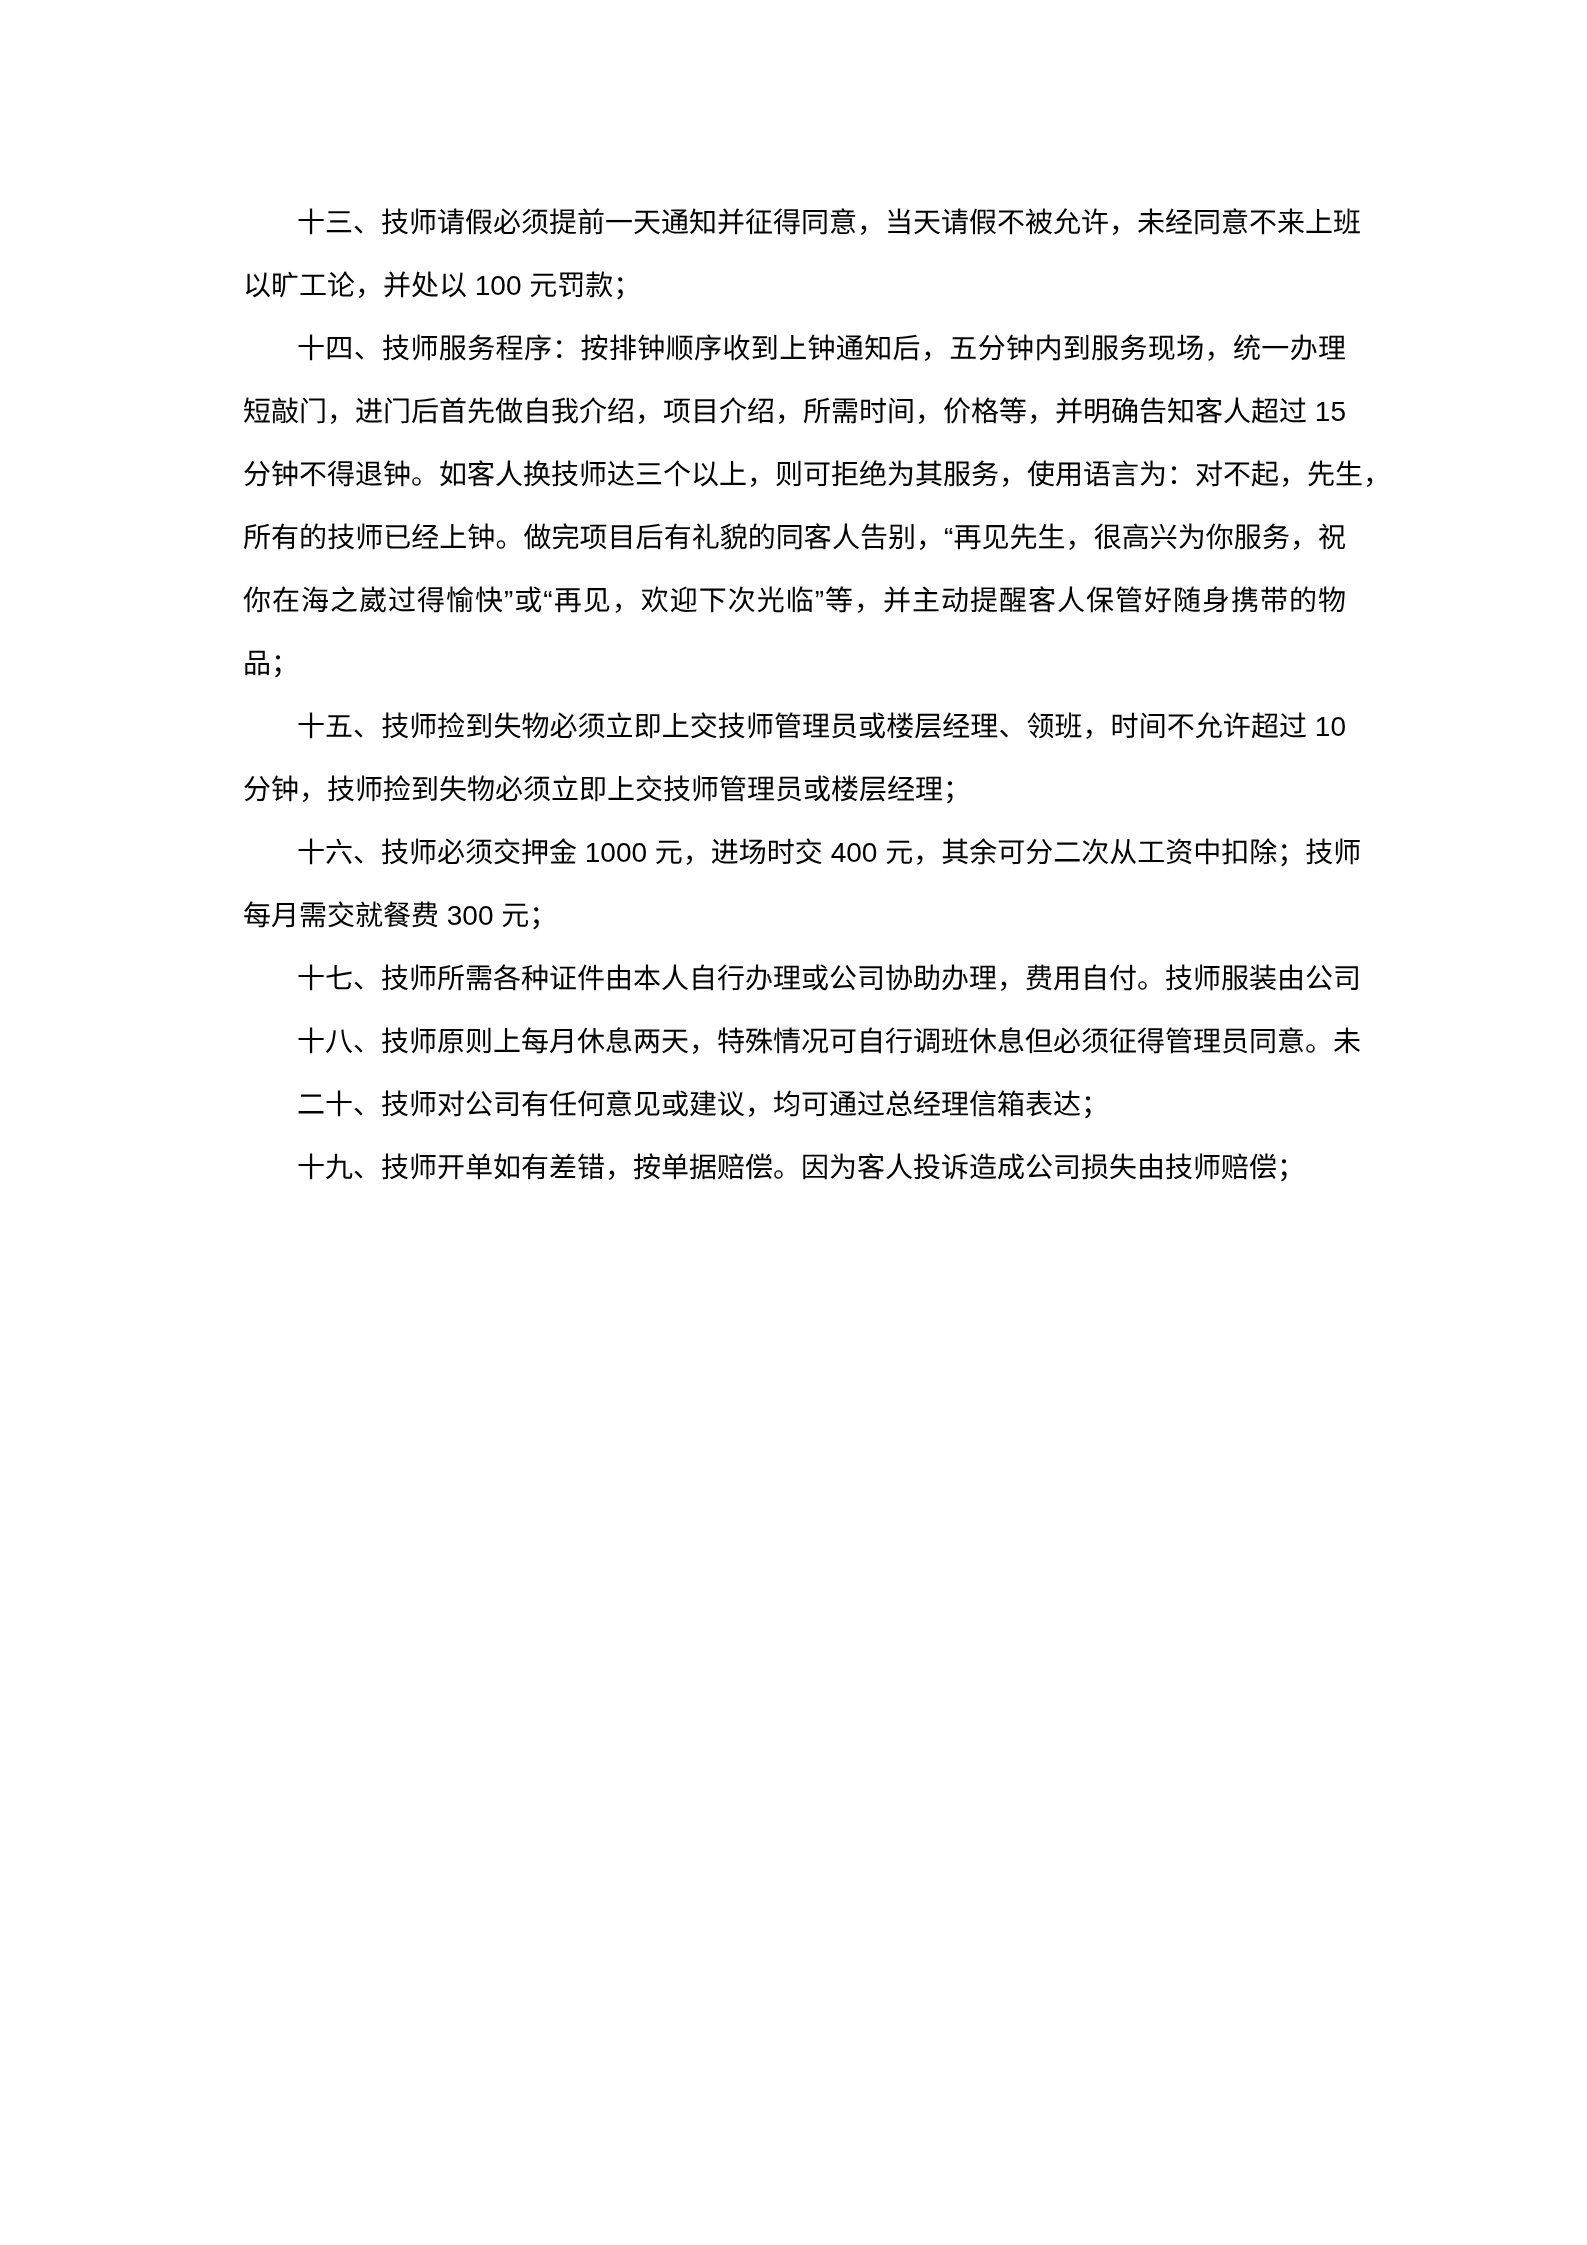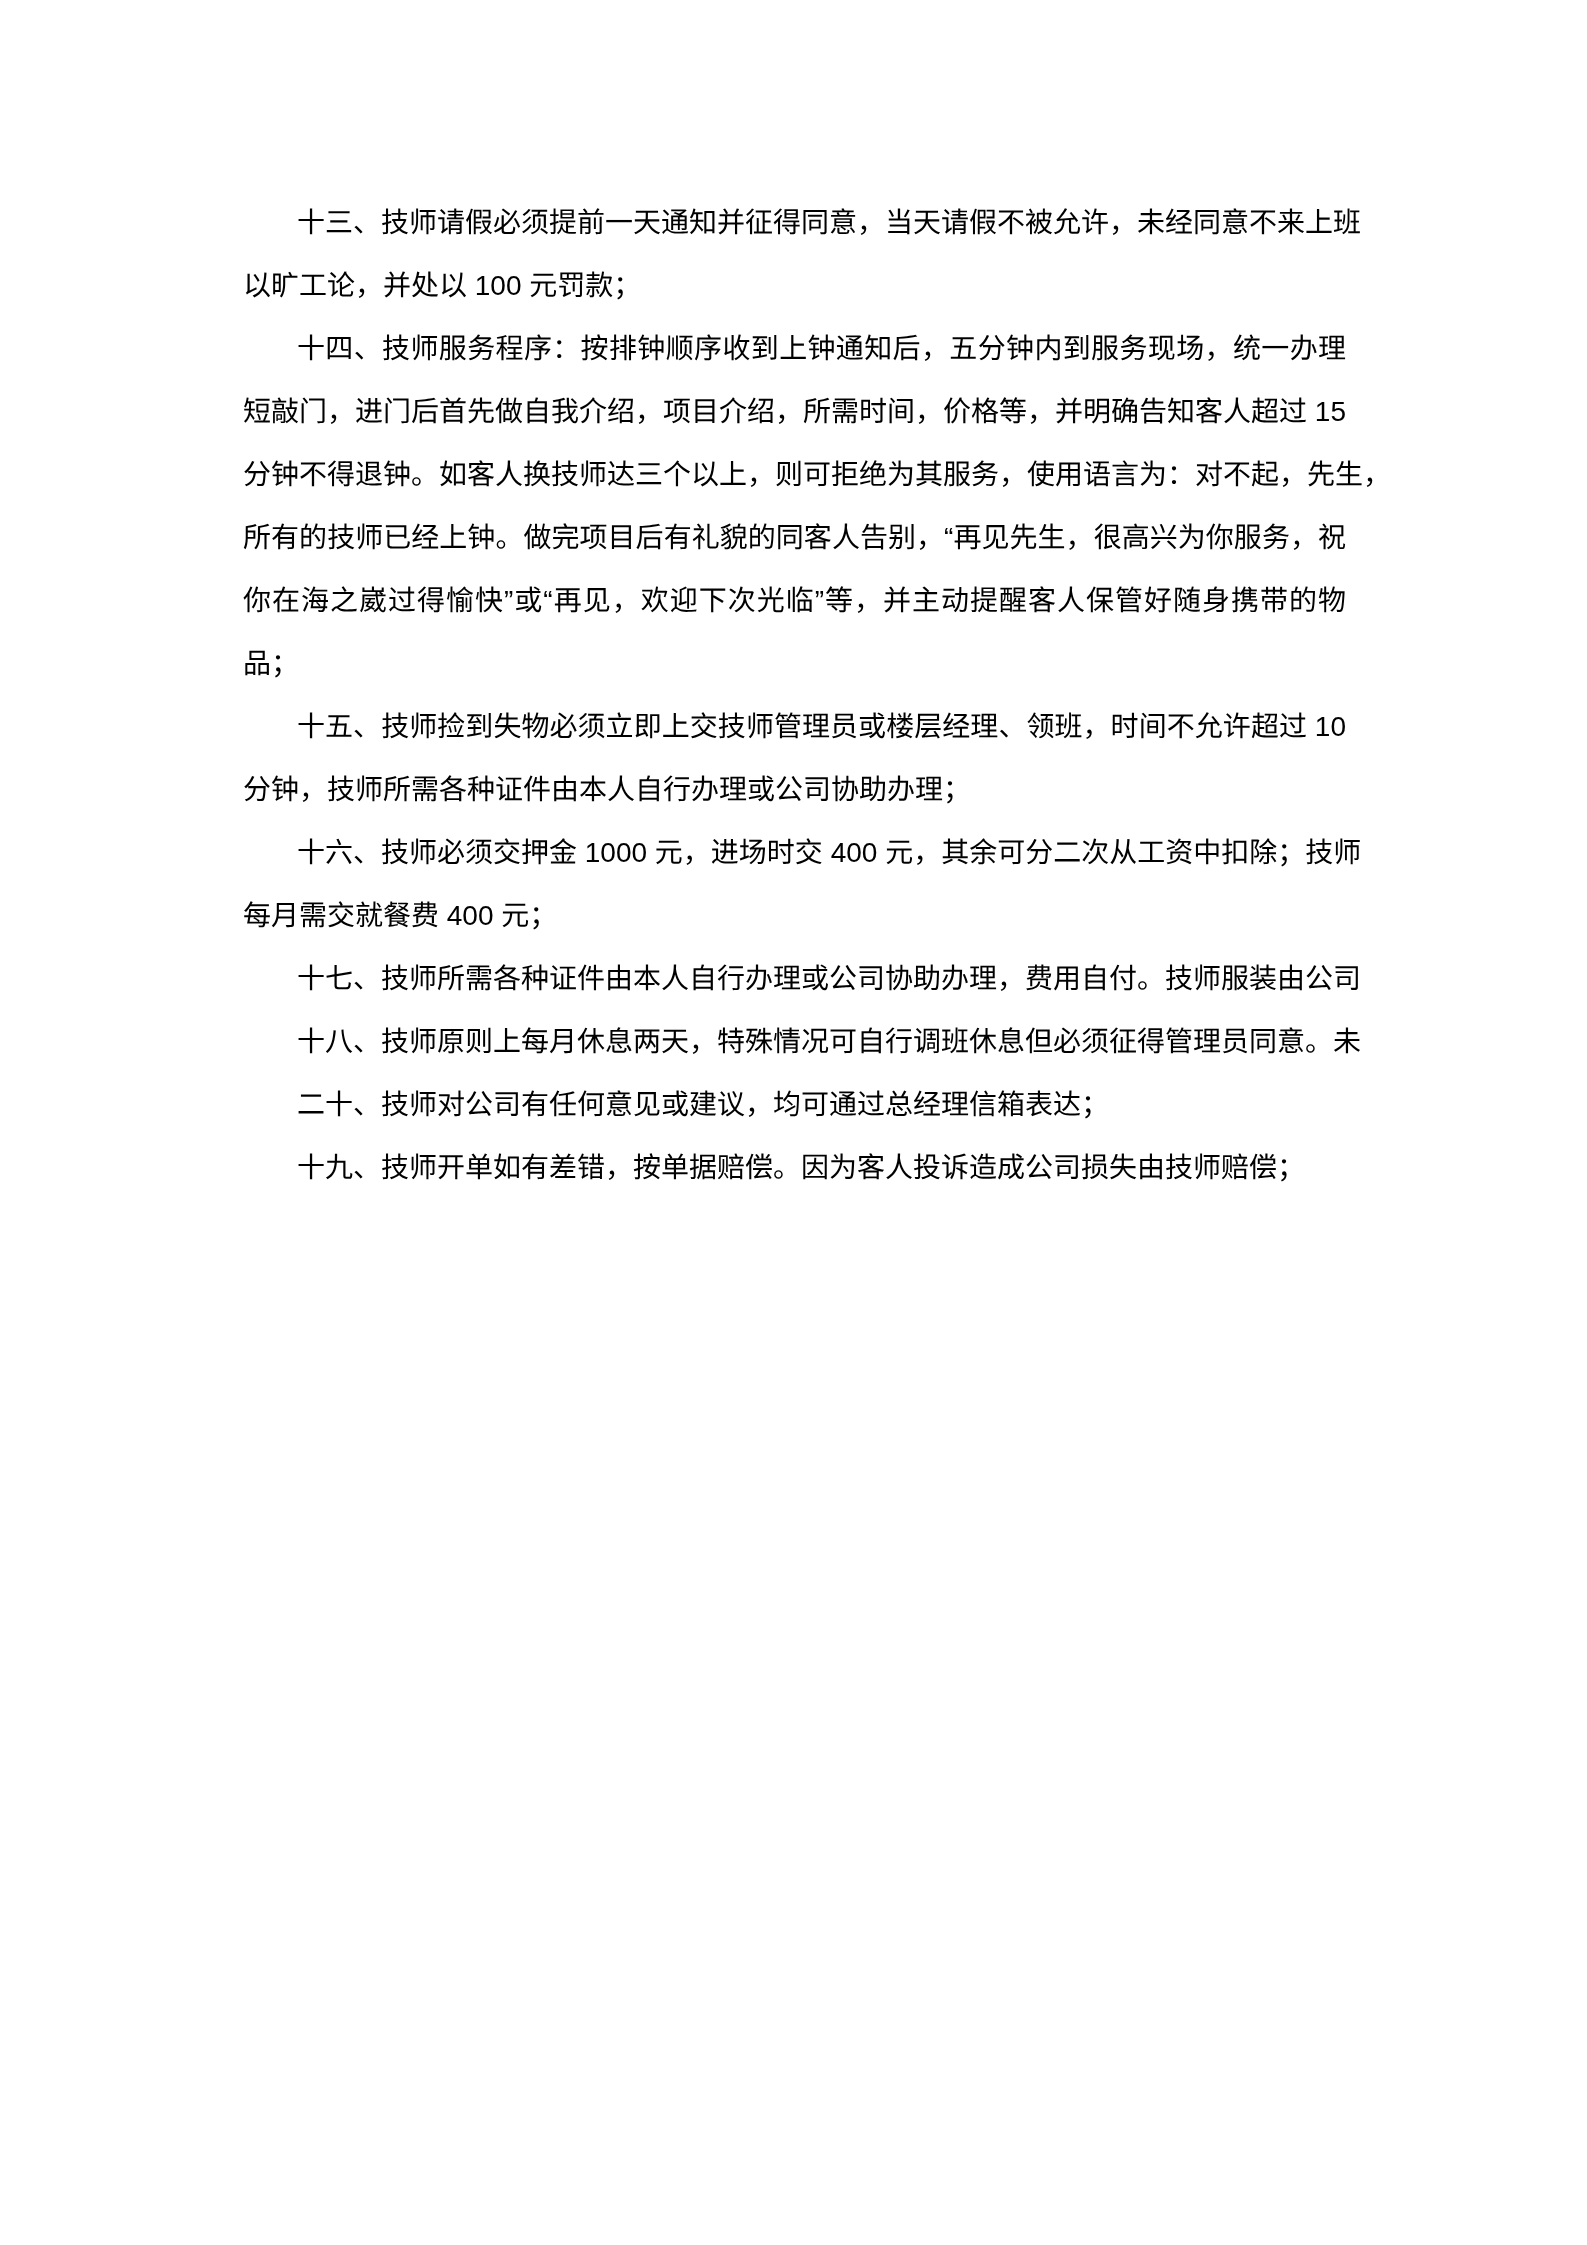--- a/index.html
+++ b/index.html
@@ -60,26 +60,26 @@
       <div class="line first full">十四、技师服务程序：按排钟顺序收到上钟通知后，五分钟内到服务现场，统一办理</div>
       <div class="line full">短敲门，进门后首先做自我介绍，项目介绍，所需时间，价格等，并明确告知客人超过 15</div>
       <div class="line full">分钟不得退钟。如客人换技师达三个以上，则可拒绝为其服务，使用语言为：对不起，先生，</div>
       <div class="line full">所有的技师已经上钟。做完项目后有礼貌的同客人告别，“再见先生，很高兴为你服务，祝</div>
       <div class="line full">你在海之崴过得愉快”或“再见，欢迎下次光临”等，并主动提醒客人保管好随身携带的物</div>
       <div class="line short">品；</div>
     </div>
 
     <div class="paragraph">
       <div class="line first full">十五、技师捡到失物必须立即上交技师管理员或楼层经理、领班，时间不允许超过 10</div>
-      <div class="line short">分钟，技师所需各种证件由本人自行办理或公司协助办理；</div>
+      <div class="line short">分钟，技师捡到失物必须立即上交技师管理员或楼层经理；</div>
     </div>
 
     <div class="paragraph">
       <div class="line first full">十六、技师必须交押金 1000 元，进场时交 400 元，其余可分二次从工资中扣除；技师</div>
-      <div class="line short">每月需交就餐费 400 元；</div>
+      <div class="line short">每月需交就餐费 300 元；</div>
     </div>
 
     <div class="paragraph">
       <div class="line first full">十七、技师所需各种证件由本人自行办理或公司协助办理，费用自付。技师服装由公司</div>
     </div>
 
     <div class="paragraph">
       <div class="line first full">十八、技师原则上每月休息两天，特殊情况可自行调班休息但必须征得管理员同意。未</div>
     </div>
 

